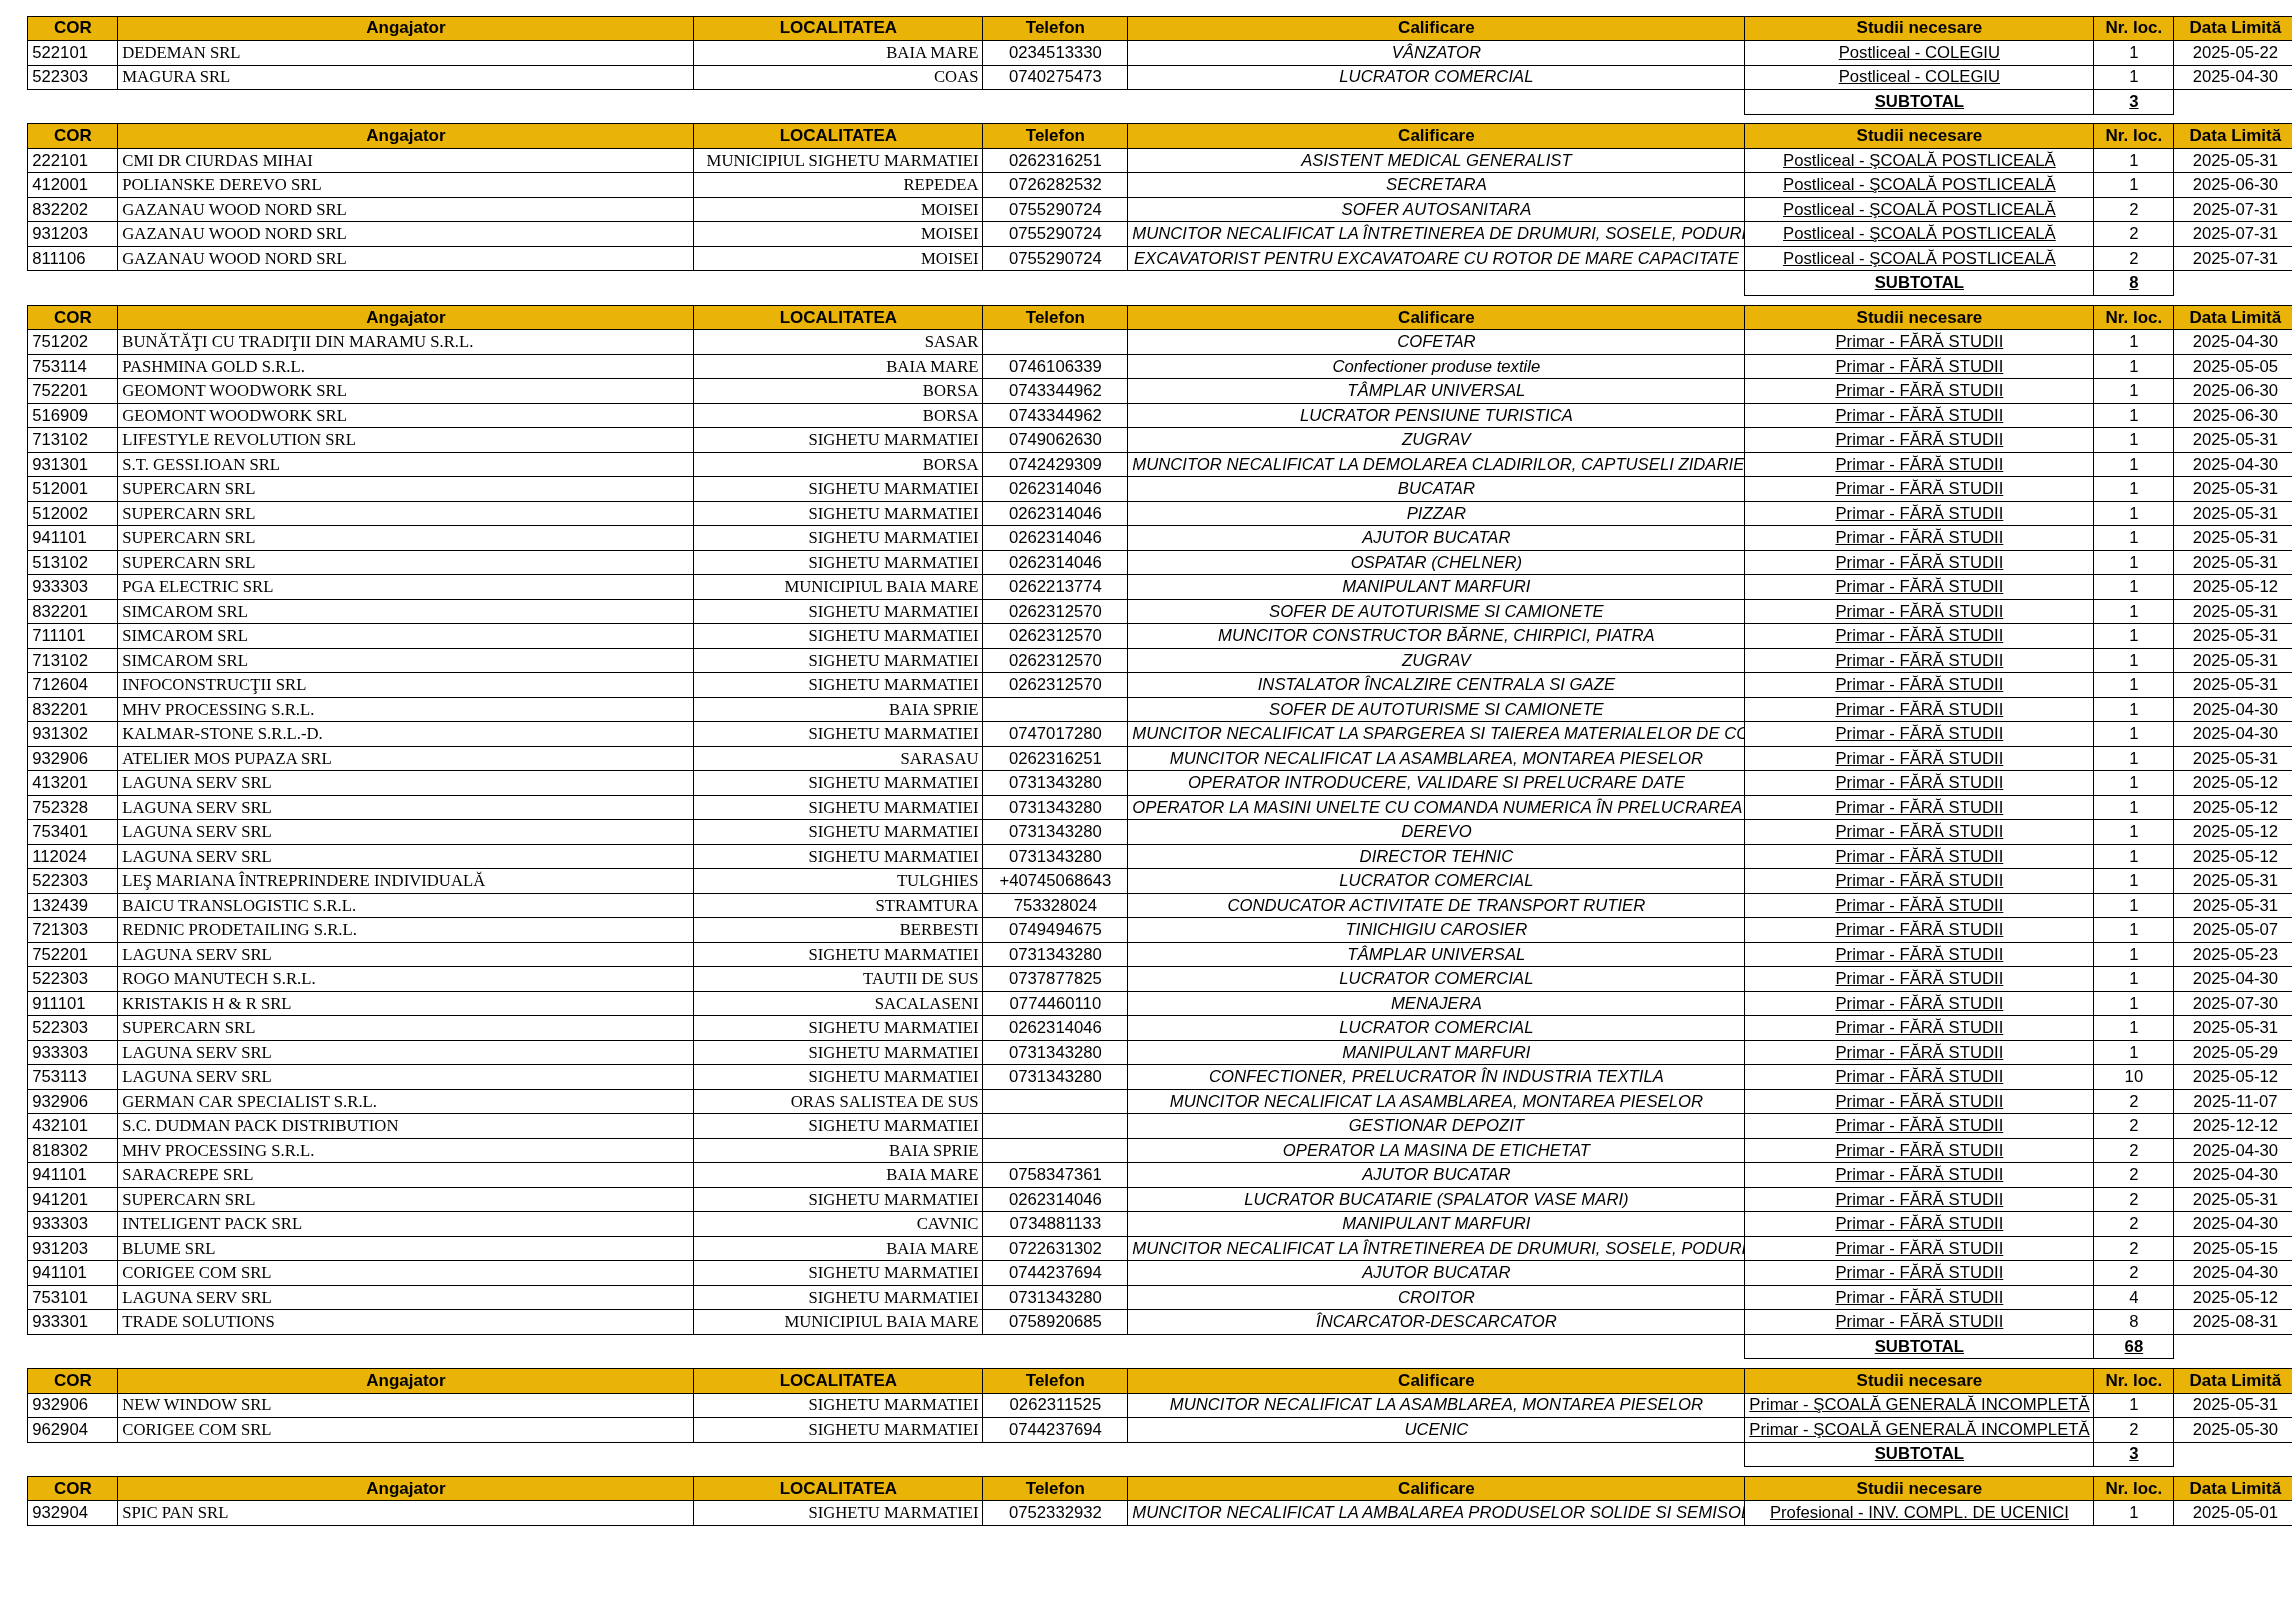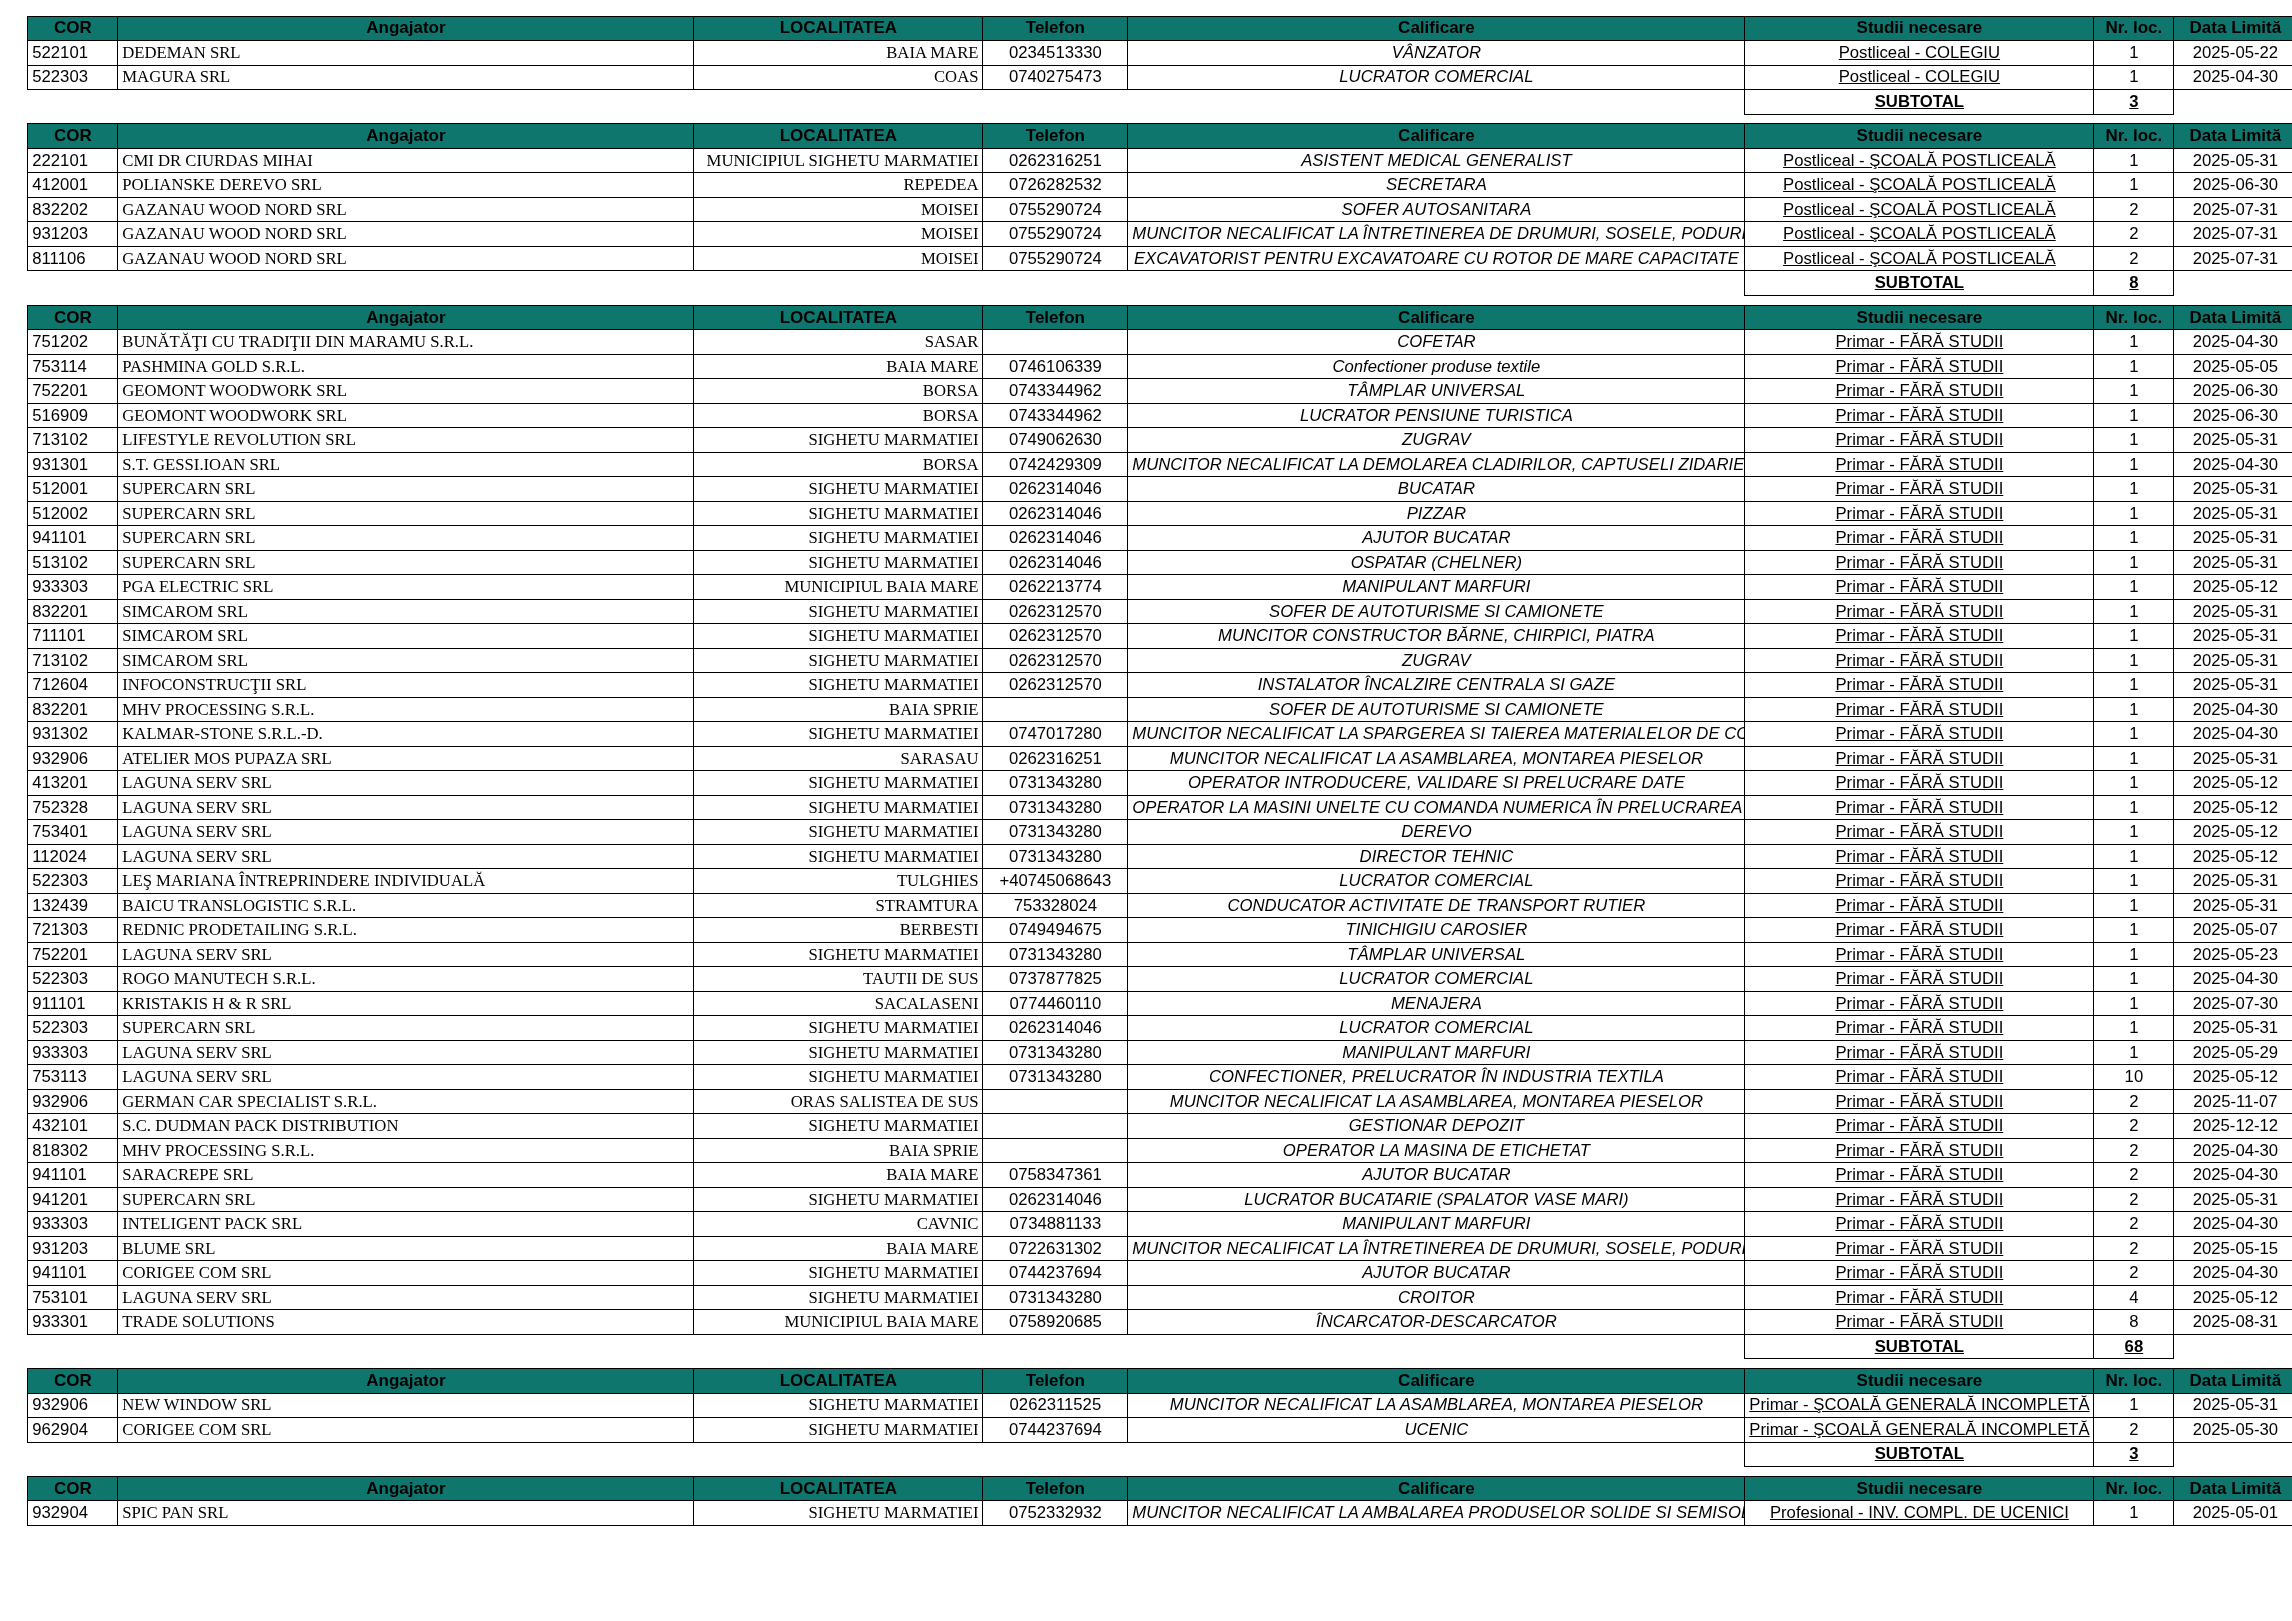--- a/index.html
+++ b/index.html
@@ -37,21 +37,21 @@
   table.report td, table.report th {
     border: 1px solid #000;
     font-size: 16.7px;
     padding: 1px 3.9px;
     height: 24.5px;
     vertical-align: middle;
     overflow: hidden;
     white-space: nowrap;
   }
   tr.hdr th {
-    background: #0f766e;
+    background: #eab308;
     font-weight: bold;
     text-align: center;
     font-size: 17px;
   }
   
   col.c-cor    { width: 90px; }
   col.c-ang    { width: 576px; }
   col.c-loc    { width: 289px; }
   col.c-tel    { width: 145px; }
   col.c-cal    { width: 617px; }

